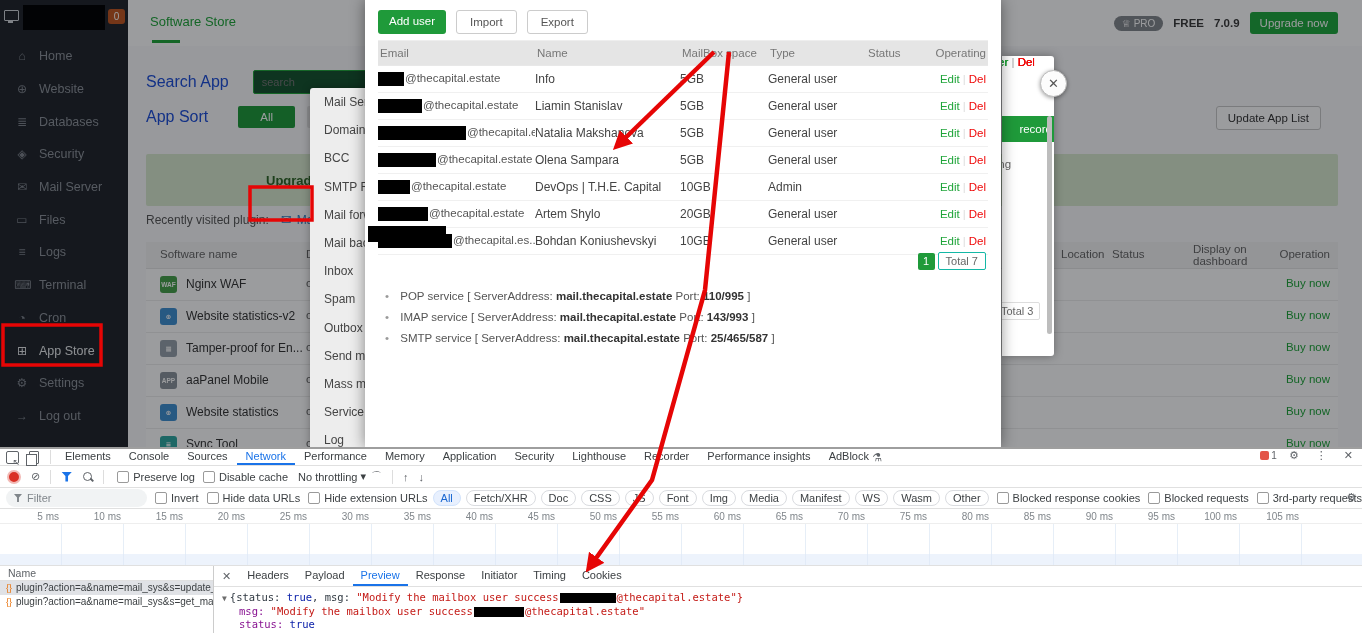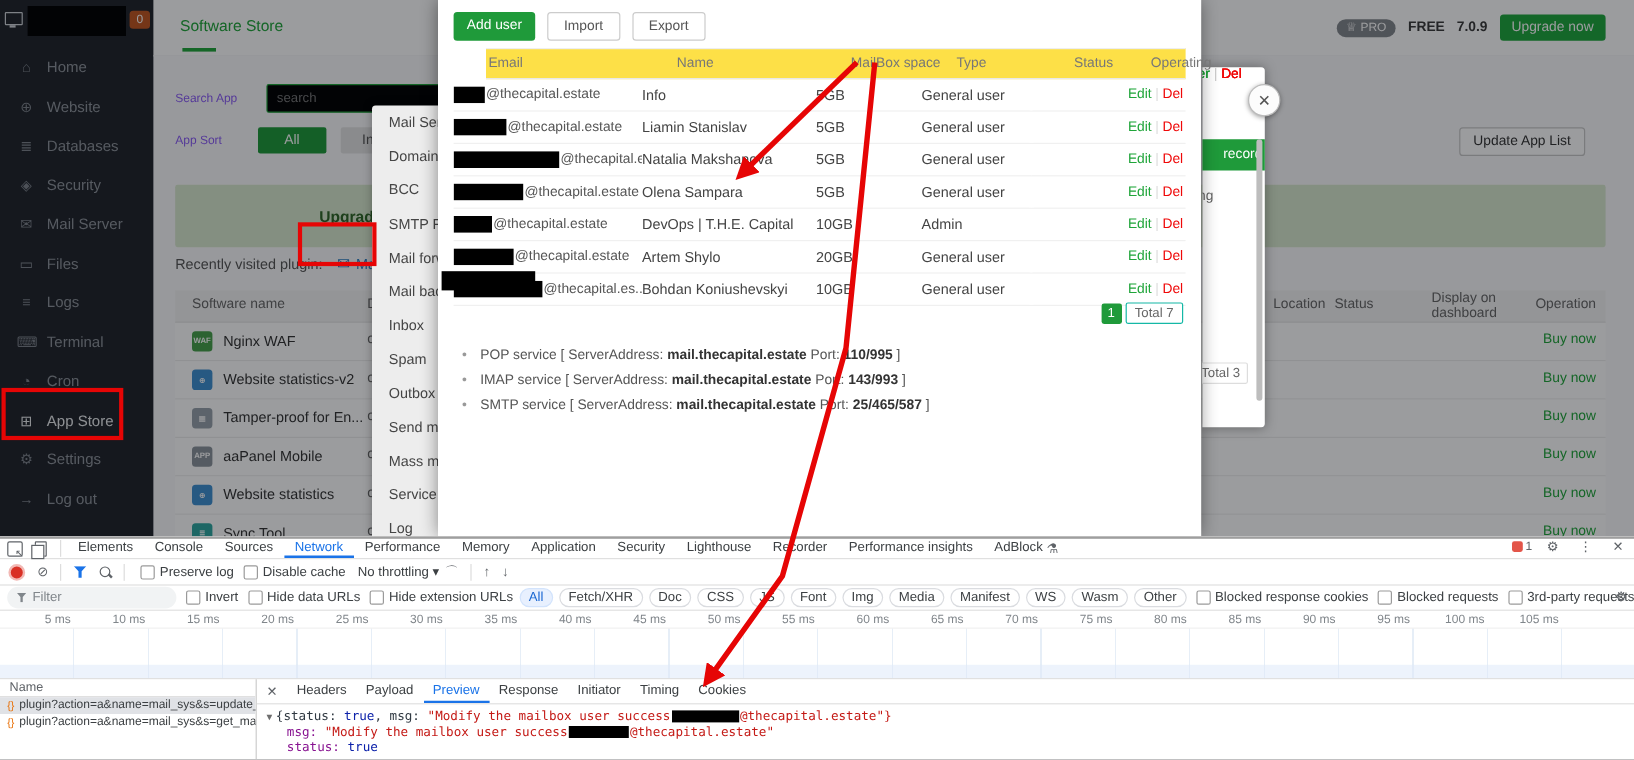--- a/index.html
+++ b/index.html
@@ -20,24 +20,24 @@
   .nav-item.active{color:#e8eaec;}
   .nav-item.active .glyph{color:#e8eaec;}
   .topbar{position:absolute;left:128px;top:0;width:1234px;height:46px;background:#fff;border-bottom:1px solid #e2e2e2;}
   .store-tab{position:absolute;left:22px;top:14px;color:#20a53a;font-size:13px;}
   .store-underline{position:absolute;left:24px;top:40px;width:28px;height:3px;background:#20a53a;}
   .topbar-right{position:absolute;right:24px;top:12px;display:flex;align-items:center;gap:10px;}
   .pro-badge{background:#83878c;color:#fff;font-size:10px;border-radius:8px;padding:2px 8px;display:flex;align-items:center;gap:3px;}
   .free-ver{color:#3a3a3a;font-size:11.5px;font-weight:bold;}
   .upgrade-btn{background:#1fa73c;color:#fff;font-size:11.5px;border-radius:3px;padding:5px 10px;cursor:pointer;}
   .content{position:absolute;left:128px;top:46px;width:1234px;height:401px;background:#fbfbfc;}
-  .row-label{color:#8b5cf6;font-size:10px;}
+  .row-label{color:#1d4ed8;font-size:16px;}
   .search-row{position:absolute;left:18px;top:24px;display:flex;align-items:center;}
   .search-input{margin-left:24px;width:150px;height:22px;border:1px solid #20a53a;border-radius:2px;
-    font-size:11px;color:#999;padding:0 8px;background:#000000;}
+    font-size:11px;color:#999;padding:0 8px;background:#14532d;}
   .sort-row{position:absolute;left:18px;top:60px;display:flex;align-items:center;}
   .btn-all{margin-left:30px;background:#1f9a3a;color:#fff;font-size:11.5px;border-radius:2px;padding:5px 22px;}
   .btn-installed{margin-left:12px;background:#e3e3e3;color:#555;font-size:11.5px;border-radius:2px;padding:5px 18px;}
   .update-list-btn{position:absolute;right:41px;top:60px;background:#fff;border:1px solid #c9c9c9;border-radius:3px;
     color:#333;font-size:11.5px;padding:5px 11px;}
   .banner{position:absolute;left:18px;top:108px;width:1192px;height:52px;background:#d9e9cf;border-radius:2px;
     display:flex;align-items:center;}
   .banner b{color:#2f6627;font-size:13px;font-weight:bold;margin-left:120px;}
   .recent-row{position:absolute;left:18px;top:166px;display:flex;align-items:center;color:#555;font-size:12px;}
   .plugin-chip{display:flex;align-items:center;margin-left:12px;cursor:pointer;}
@@ -76,21 +76,21 @@
   .close-fab{position:absolute;left:1040px;top:70px;width:25px;height:25px;border-radius:50%;background:#fcfcfc;
     border:1px solid #bbb;box-shadow:0 1px 4px rgba(0,0,0,.4);color:#555;font-size:13px;font-weight:bold;
     display:flex;align-items:center;justify-content:center;cursor:pointer;}
   
   .modal1{position:absolute;left:365px;top:0;width:636px;height:447px;background:#fff;box-shadow:0 0 14px rgba(0,0,0,.45);}
   .m1-buttons{position:absolute;left:13px;top:10px;display:flex;gap:10px;}
   .btn-green{background:#1f9a3a;color:#fff;font-size:11.5px;border-radius:3px;padding:5px 11px;cursor:pointer;}
   .btn-plain{background:#fff;color:#555;font-size:11.5px;border:1px solid #ccc;border-radius:3px;padding:5px 13px;cursor:pointer;}
   .m1-table{position:absolute;left:13px;top:40px;width:610px;font-size:12px;}
   .m1-hrow,.m1-row{display:grid;grid-template-columns:157px 145px 88px 98px 64px 1fr;align-items:center;}
-  .m1-hrow{height:24px;background:#fde047;border-top:1px solid #eee;border-bottom:1px solid #e8e8e8;color:#777;font-size:11.5px;margin-left:27px;}
+  .m1-hrow{height:24px;background:#e5e5e5;border-top:1px solid #eee;border-bottom:1px solid #e8e8e8;color:#777;font-size:11.5px;}
   .m1-hrow span{padding-left:2px;}
   .m1-row{height:26px;border-bottom:1px solid #f0f0f0;color:#444;}
   .redact{display:inline-block;height:14px;background:#000;vertical-align:middle;margin-right:1px;}
   .email-cell{white-space:nowrap;overflow:hidden;font-size:11.5px;color:#555;}
   .toggle{width:26px;height:14px;border-radius:8px;background:#20a53a;position:relative;cursor:pointer;}
   .toggle:after{content:"";position:absolute;right:1.5px;top:1.5px;width:11px;height:11px;border-radius:50%;background:#fff;}
   .ops{text-align:right;padding-right:2px;white-space:nowrap;font-size:11.5px;}
   .ops .edit{color:#20a53a;cursor:pointer;} .ops .sep{color:#ddd;margin:0 3px;} .ops .del{color:#ef0808;cursor:pointer;}
   .m1-redact-extra{position:absolute;left:3px;top:226px;width:78px;height:16px;background:#000;}
   .m1-pag{position:absolute;right:15px;top:252px;display:flex;align-items:center;gap:3px;}

